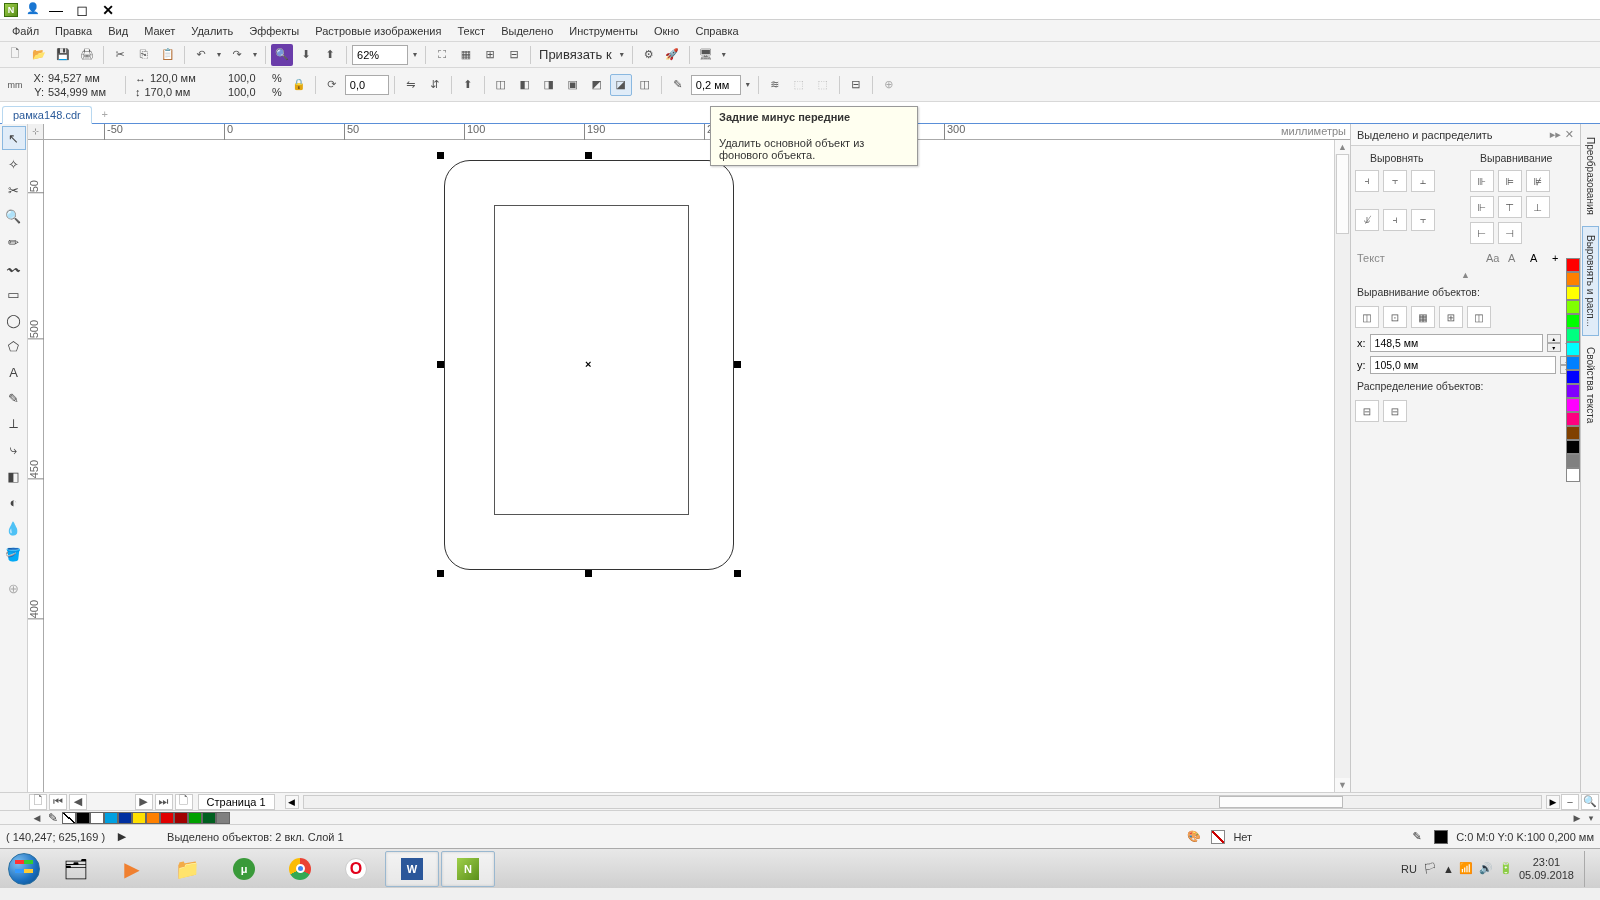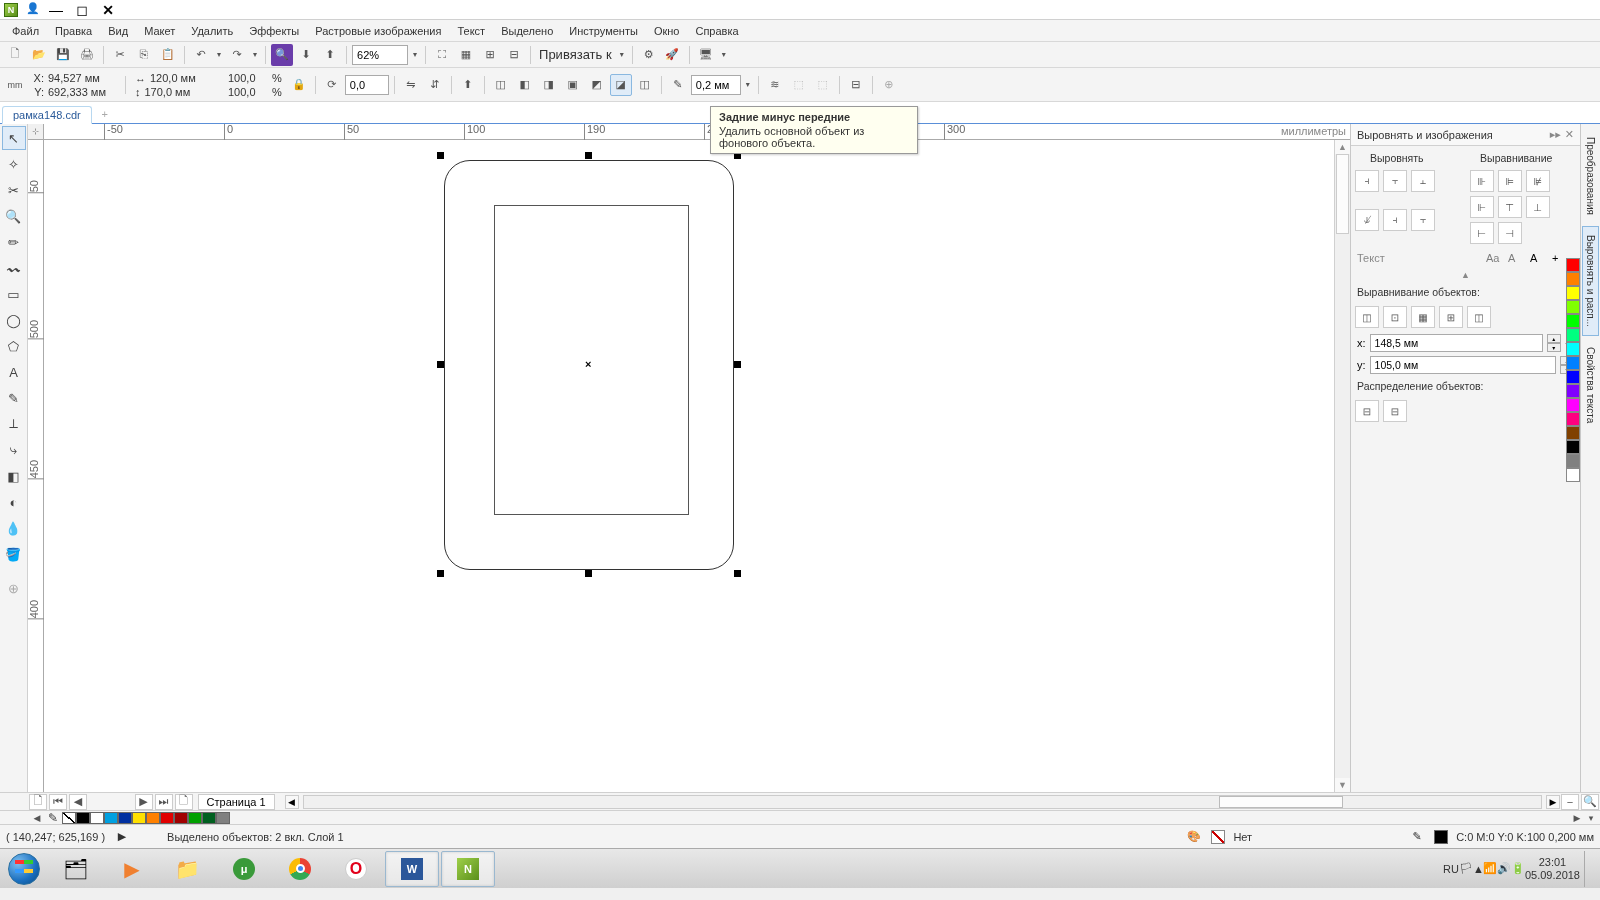--- a/index.html
+++ b/index.html
@@ -108,26 +108,26 @@
 .taskbar { height:40px; background:linear-gradient(#e8e8e8,#cfcfcf); display:flex; align-items:center; border-top:1px solid #aaa; }
 .taskbar .start { width:48px; height:40px; display:flex; align-items:center; justify-content:center; cursor:pointer; }
 .taskbar .start .orb { width:32px; height:32px; border-radius:50%; background:radial-gradient(circle at 30% 30%, #7ec0f0, #1a6fc0 60%, #0a4a80); border:1px solid #2a6fa0; position:relative; }
 .taskbar .orb::after { content:""; position:absolute; inset:6px; background:
   linear-gradient(#f33 0 50%, transparent 0) 0 0/50% 50% no-repeat,
   linear-gradient(#3c3 0 50%, transparent 0) 100% 0/50% 50% no-repeat,
   linear-gradient(#39f 0 50%, transparent 0) 0 100%/50% 50% no-repeat,
   linear-gradient(#fc3 0 50%, transparent 0) 100% 100%/50% 50% no-repeat; filter:blur(.3px); }
 .taskbar .titem { width:54px; height:36px; margin:0 1px; display:flex; align-items:center; justify-content:center; border:1px solid transparent; border-radius:2px; cursor:pointer; }
 .taskbar .titem.active { background:rgba(255,255,255,.5); border-color:#9ab8d0; box-shadow:inset 0 0 3px rgba(0,0,0,.15); }
-.taskbar .tray { margin-left:auto; display:flex; align-items:center; padding:9px 6px; color:#333; font-size:10.5px; }
+.taskbar .tray { margin-left:auto; display:flex; align-items:center; gap:6px; padding:9px 6px; color:#333; font-size:10.5px; }
 .taskbar .clock { text-align:center; line-height:13px; }
 
 
 .tooltip { position:absolute; background:#fffff0; border:1px solid #999; padding:4px 8px; font-size:10.5px; color:#333; box-shadow:1px 1px 2px rgba(0,0,0,.2); z-index:100; }
-.tooltip .tt-title { font-weight:bold; margin-bottom:2px; }
+.tooltip .tt-title { font-weight:bold; margin-bottom:14px; }
 .tooltip .tt-body { max-width:190px; }
 </style>
 </head>
 <body>
 
 <div class="titlebar">
   <div class="logo">N</div>
   <span class="win-icon" style="color:#c03030">👤</span>
   <div class="winbtn">—</div>
   <div class="winbtn">◻</div>
@@ -188,21 +188,21 @@
 
 <div class="toolbar toolbar2">
   <div class="tbtn" style="font-size:9px">mm</div>
   <div class="coords-block">
     <div class="coords-row">
         <span class="clabel">X:</span>
         <span class="cval">94,527 мм</span>
       </div>
     <div class="coords-row">
         <span class="clabel">Y:</span>
-        <span class="cval">692,333 мм</span>
+        <span class="cval">534,999 мм</span>
       </div>
   </div>
   <div class="tsep"></div>
   <div class="coords-block">
     <div class="coords-row">
         <span>↔</span>
         <span class="cval">120,0 мм</span>
       </div>
     <div class="coords-row">
         <span>↕</span>
@@ -319,21 +319,21 @@
       <div class="vscroll">
         <div class="arrow">▲</div>
         <div class="thumb" style="top:14px;height:80px"></div>
         <div class="arrow" style="position:absolute;bottom:0;left:0;right:0">▼</div>
       </div>
     </div>
   </div>
 
   <div class="docker">
     <div class="docker-title">
-      <span>Выровнять и изображения</span>
+      <span>Выделено и распределить</span>
       <span style="display:flex;gap:4px">
         <span class="dclose">▸▸</span>
         <span class="dclose">✕</span>
       </span>
     </div>
     <div class="panel-headers">
       <div class="phdr" style="width:48%">Выровнять</div>
       <div class="phdr">Выравнивание</div>
     </div>
     <div style="display:flex">

